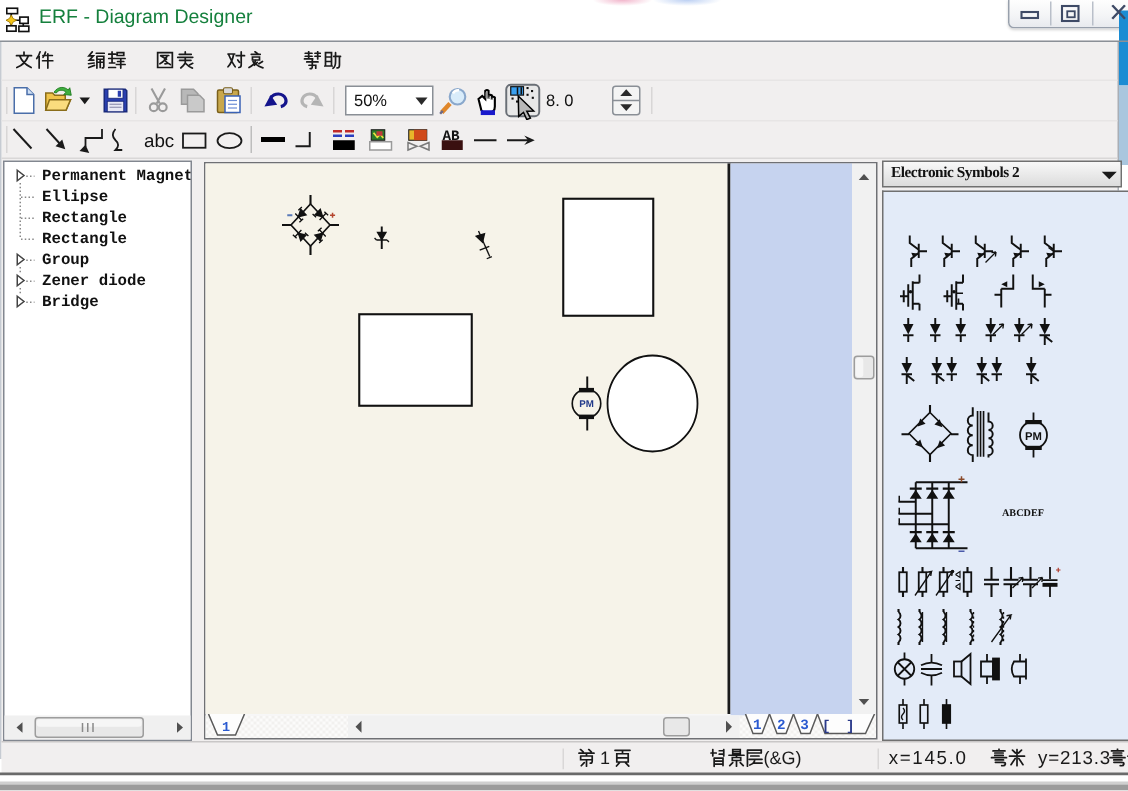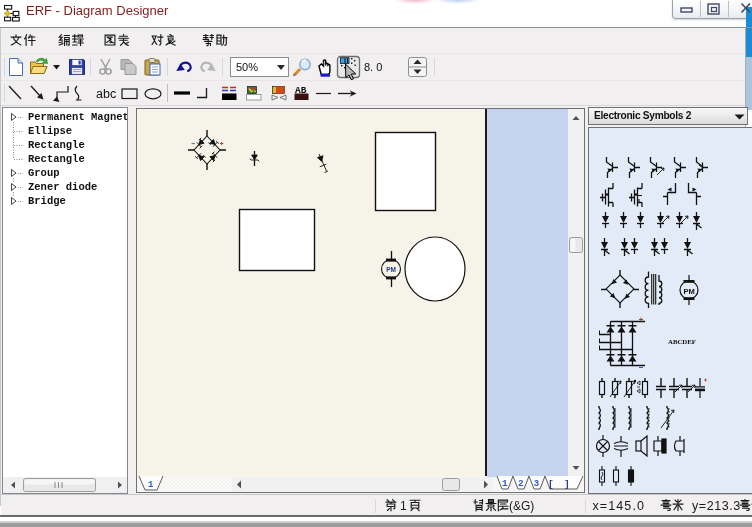--- a/index.html
+++ b/index.html
@@ -1,18 +1,18 @@
 <!DOCTYPE html>
 <html><head>
 <meta charset="utf-8">
 <style>
 html,body{margin:0;padding:0}
 body{width:752px;height:527px;position:relative;overflow:hidden;background:#fff;font-family:"Liberation Sans",sans-serif}
 .abs{position:absolute}
-.mono{font-family:Liberation Sans, sans-serif}
+.mono{font-family:Liberation Serif, serif}
 svg{display:block}
 .cg{stroke:#1a1a1a;stroke-width:1.15;fill:none;stroke-linecap:round}
 </style>
 </head>
 <body>
 
 <svg width="0" height="0" style="position:absolute">
 <defs>
 <g id="g-wen">
         <path class="cg" d="M6 0.7 V2.4 M1 3.1 H11 M3.2 3.4 C4.4 6.6 7.9 9.6 10.8 11 M8.8 3.4 C7.5 6.9 4.4 9.8 1.2 11"></path>
@@ -73,21 +73,21 @@
 <div class="abs" style="left:435px;top:0;width:46px;height:4px;background:radial-gradient(ellipse at 50% 0%,rgba(120,160,230,.5),rgba(120,160,230,0) 70%)"></div>
 
 <svg class="abs" style="left:4px;top:4px" width="17" height="18" viewBox="0 0 17 18">
   <rect x="0.5" y="1.5" width="7.2" height="3.6" fill="#fff" stroke="#111" stroke-width="1.1"></rect>
   <path d="M3.5 5 V13.5 M5.8 9.5 H9.5 M11.5 11.5 V13.5" stroke="#111" stroke-width="1.1" fill="none"></path>
   <path d="M3.5 6 L4.7 8.3 L7 9.5 L4.7 10.7 L3.5 13 L2.3 10.7 L0 9.5 L2.3 8.3 Z" fill="#f2c318" stroke="#a07a08" stroke-width="0.6"></path>
   <rect x="9.2" y="7.4" width="5.6" height="4.2" fill="#fff" stroke="#111" stroke-width="1.1"></rect>
   <rect x="0.5" y="13.2" width="6.2" height="3.6" fill="#fff" stroke="#111" stroke-width="1.1"></rect>
   <rect x="8.6" y="13.4" width="6.6" height="3.6" fill="#fff" stroke="#111" stroke-width="1.1"></rect>
 </svg>
-<div class="abs" style="left:26px;top:3px;font-size:13px;color:#7f1d1d">ERF - Diagram Designer</div>
+<div class="abs" style="left:26px;top:3px;font-size:13px;color:#15803d">ERF - Diagram Designer</div>
 
 <div class="abs" style="left:672px;top:0;width:80px;height:18px;border:1px solid #98a0ac;border-top:none;border-radius:0 0 4px 4px;background:linear-gradient(#fefefe,#f3f4f6 60%,#e8eaee);box-shadow:0 1px 2px rgba(0,0,0,.18)"></div>
 <div class="abs" style="left:700px;top:1px;width:1px;height:16px;background:#b9bfc9"></div>
 <div class="abs" style="left:728px;top:1px;width:1px;height:16px;background:#b9bfc9"></div>
 <svg class="abs" style="left:672px;top:0" width="80" height="18" viewBox="0 0 80 18">
   <rect x="9" y="8" width="11" height="4" fill="none" stroke="#3e4a66" stroke-width="1.4"></rect>
   <rect x="36" y="4" width="11" height="10" fill="none" stroke="#3e4a66" stroke-width="1.4"></rect>
   <rect x="39.5" y="7.5" width="5" height="4" fill="none" stroke="#3e4a66" stroke-width="1.2"></rect>
 </svg>
 

